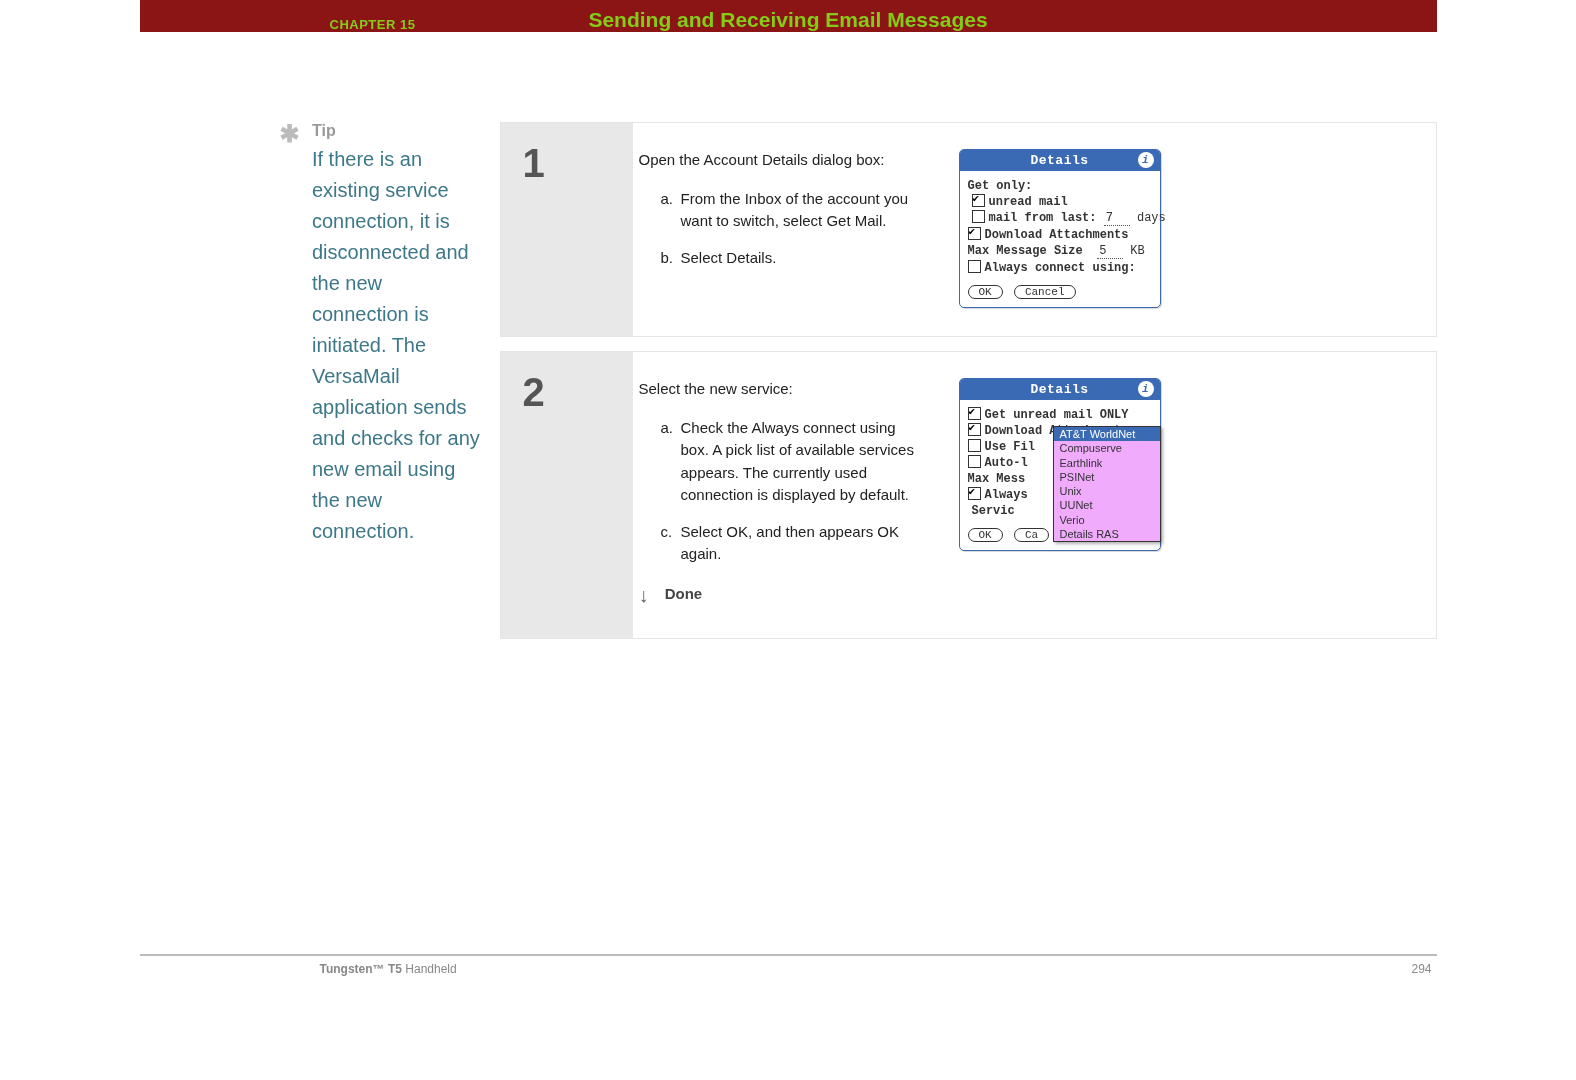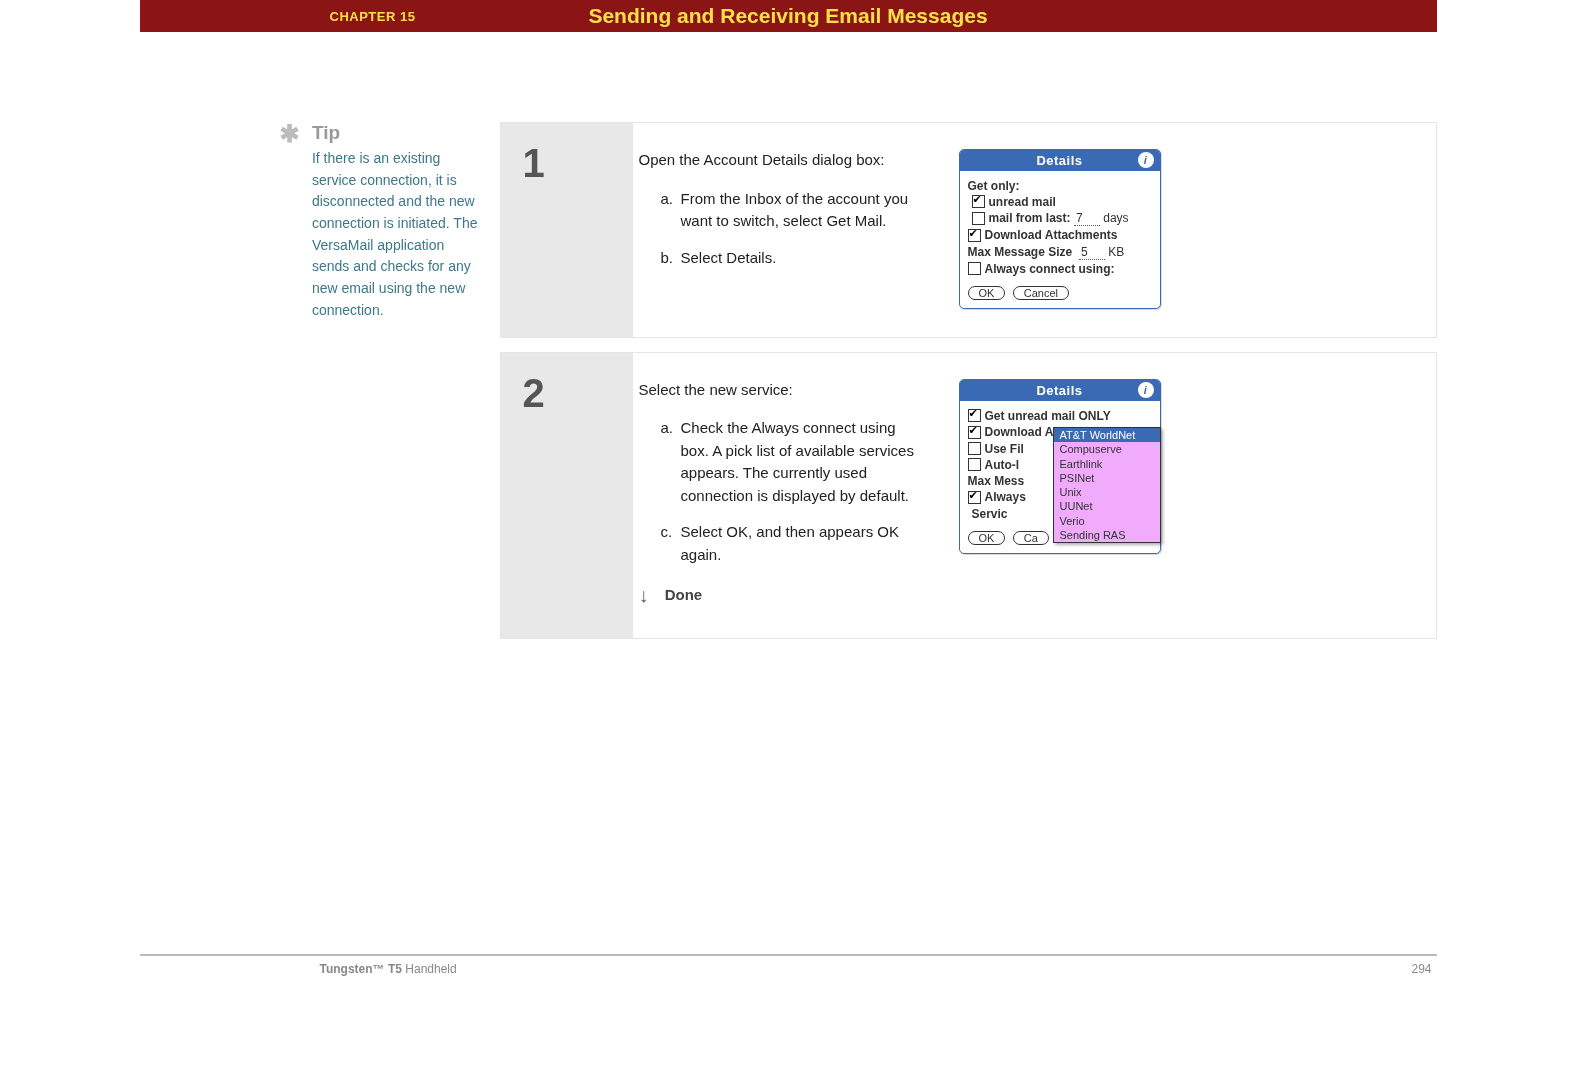--- a/index.html
+++ b/index.html
@@ -1,40 +1,40 @@
 <!DOCTYPE html>
 <html><head>
 <meta charset="utf-8">
 <style>
   html,body{margin:0;padding:0;font-family:Arial,Helvetica,sans-serif;background:#fff;color:#333}
   .page{width:1297px;margin:0 auto;position:relative;min-height:1000px}
-  .topbar{background:#8a1514;color:#fde047;height:32px;display:flex;align-items:center;position:relative}
+  .topbar{background:#8a1514;color:#84cc16;height:32px;display:flex;align-items:flex-end;position:relative}
   .chapter{font-weight:bold;font-size:13px;margin-left:190px;letter-spacing:.5px}
   .title{font-weight:bold;font-size:21px;position:absolute;left:50%;transform:translateX(-50%)}
   .body{display:flex;padding-top:90px}
   .sidebar{width:350px;padding-left:140px;box-sizing:border-box}
   .tip-star{color:#bbb;font-size:24px;font-weight:bold;display:inline-block;width:28px;vertical-align:top;line-height:1}
   .tip-box{display:inline-block;width:170px;vertical-align:top}
-  .tip-label{color:#999;font-weight:bold;font-size:19px;margin-bottom:4px}
-  .tip-text{color:#3d7888;font-size:14px;line-height:1.55}
+  .tip-label{color:#999;font-weight:bold;font-size:16px;margin-bottom:4px}
+  .tip-text{color:#3d7888;font-size:20px;line-height:1.55}
   .main{flex:1;padding-left:10px;padding-right:0}
   .step{display:flex;margin-bottom:14px;border:1px solid #e5e5e5}
   .step-num{width:110px;background:#e8e8e8;font-size:40px;font-weight:bold;color:#555;padding:18px 0 0 22px;font-family:Arial,sans-serif}
   .step-body{flex:1;display:flex;padding:26px 20px 28px 6px;background:#fff}
   .step-text{flex:1;font-size:15px;line-height:1.5;color:#222;max-width:310px}
   .step-text p{margin:0 0 16px 0}
   .sub{margin:0 0 14px 22px}
   .sub:last-child{margin-bottom:0}
   .sub .lab{display:inline-block;width:20px;vertical-align:top}
   .sub .txt{display:inline-block;width:240px;vertical-align:top}
   .done-row{margin-top:8px}
   .done-arrow{display:inline-block;width:22px;vertical-align:middle;color:#666;font-size:20px;font-weight:bold}
   .done-label{display:inline-block;vertical-align:middle;font-weight:bold;color:#444;font-size:15px}
   .shot{width:230px;padding-left:10px}
-  .palm{width:200px;border:1px solid #3b6ab5;border-radius:5px;background:#fff;font-family:Liberation Sans, sans-serif;font-size:12px;box-shadow:1px 1px 0 rgba(0,0,0,.15)}
+  .palm{width:200px;border:1px solid #3b6ab5;border-radius:5px;background:#fff;font-family:Liberation Mono, monospace;font-size:12px;box-shadow:1px 1px 0 rgba(0,0,0,.15)}
   .palm-title{background:#3b6ab5;color:#fff;font-weight:bold;text-align:center;padding:3px 0;border-radius:4px 4px 0 0;position:relative;font-size:13px;letter-spacing:.5px}
   .palm-info{position:absolute;right:6px;top:2px;width:16px;height:16px;border-radius:50%;background:#fff;color:#3b6ab5;font-weight:bold;font-size:11px;line-height:16px;text-align:center;font-style:italic}
   .palm-body{padding:6px 8px 8px 8px}
   .p-row{margin:2px 0;white-space:nowrap}
   .p-bold{font-weight:bold}
   .indent{margin-left:4px}
   .cbx{display:inline-block;width:11px;height:11px;border:1px solid #333;vertical-align:middle;margin-right:4px;position:relative;top:-1px}
   .cbx.checked::after{content:"✔";position:absolute;left:0;top:-3px;font-size:11px;color:#000}
   .dotted{display:inline-block;border-bottom:1px dotted #555;min-width:22px;text-align:left;padding:0 2px;vertical-align:baseline}
   .palm-btns{margin-top:10px}
@@ -127,21 +127,21 @@
                 </div>
               </div>
               <div class="picklist" style="left:94px;top:48px;width:106px">
                 <div class="sel">AT&amp;T WorldNet</div>
                 <div>Compuserve</div>
                 <div>Earthlink</div>
                 <div>PSINet</div>
                 <div>Unix</div>
                 <div>UUNet</div>
                 <div>Verio</div>
-                <div>Sending RAS</div>
+                <div>Details RAS</div>
               </div>
             </div>
           </div>
         </div>
       </div>
 
     </div>
   </div>
 
   <div class="footer">

